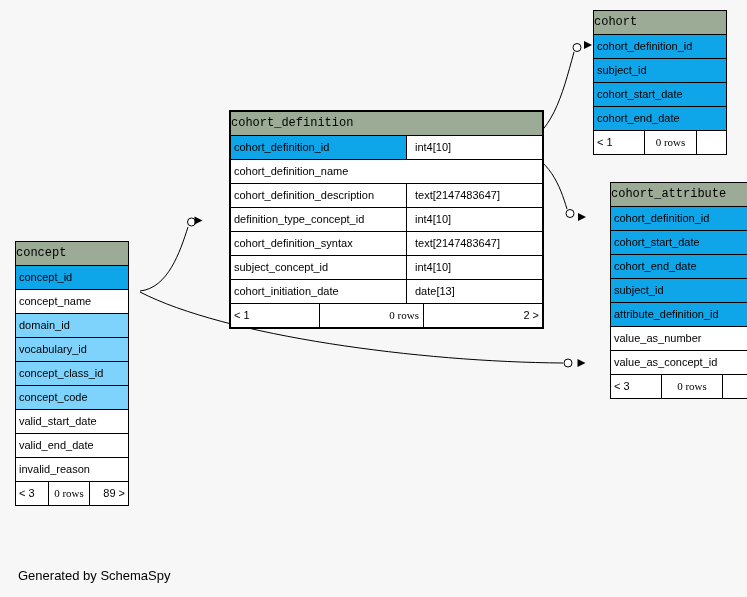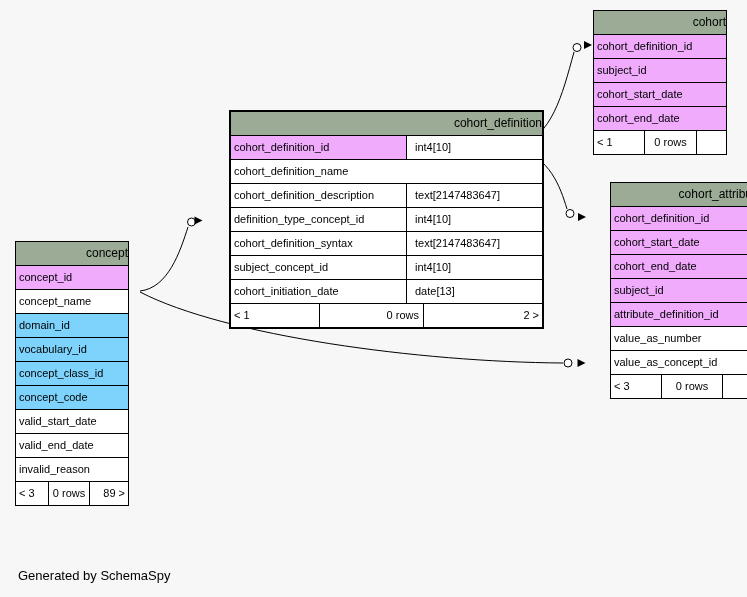--- a/index.html
+++ b/index.html
@@ -10,34 +10,34 @@
     color:#000;
   }
   svg.connectors{position:absolute;left:0;top:0;z-index:1;}
   .dbtable{
     position:absolute;z-index:2;background:#fff;
     border:1px solid #000;box-sizing:border-box;
     font-size:11px;line-height:23px;white-space:nowrap;
   }
   .dbtable.focal{border-width:2px;}
   .hdr{
-    background:#9bab96;text-align:right;height:23px;
-    border-bottom:1px solid #000;font-size:12px;overflow:hidden;
+    background:#9bab96;text-align:left;height:23px;
+    border-bottom:1px solid #000;font-size:12px;overflow:hidden;font-family:Liberation Mono, monospace;
   }
   .row{height:23px;border-bottom:1px solid #000;background:#fff;overflow:hidden;}
   .simple{padding:0 3px;}
-  .pk{background:#f0abfc;}
+  .pk{background:#0ea5e9;}
   .idx{background:#7dd3fc;}
   .row2{display:flex;}
   .row2 .cname{flex:1 1 auto;padding:0 3px;overflow:hidden;}
   .row2 .ctype{width:119px;flex:0 0 auto;border-left:1px solid #000;padding:0 8px;background:#fff;overflow:hidden;}
   .ftr{display:flex;height:23px;background:#fff;}
   .ftr>div{overflow:hidden;}
   .fl{padding-left:3px;text-align:left;flex:0 0 auto;}
-  .fm{flex:1 1 auto;text-align:center;}
+  .fm{flex:1 1 auto;text-align:center;font-family:Liberation Serif, serif;}
   .fm.right{text-align:right;padding-right:4px;}
   .fr{flex:0 0 auto;text-align:right;padding-right:3px;}
   .fm,.fr{border-left:1px solid #000;}
   
   .t-concept{left:15px;top:241px;width:114px;}
   .t-concept .fl{width:29px;}
   .t-concept .fr{width:35px;}
   .t-cohortdef{left:203px;top:110px;width:315px;margin-left:26px;}
   .t-cohortdef .fl{width:85px;}
   .t-cohortdef .fr{width:115px;}

